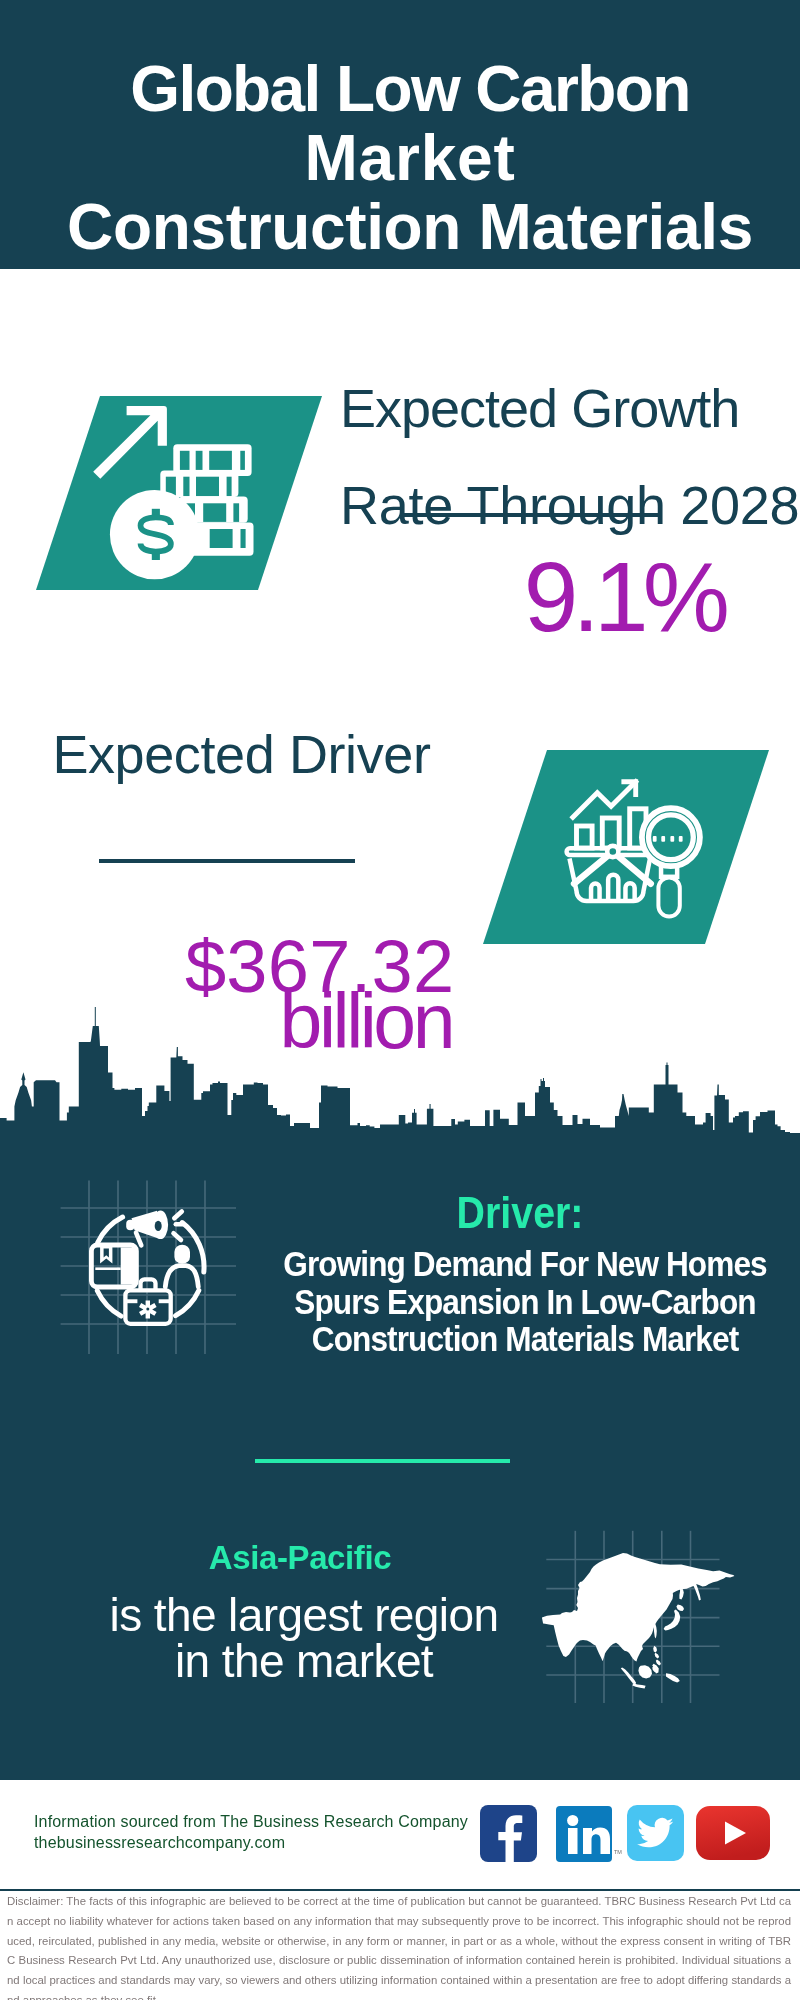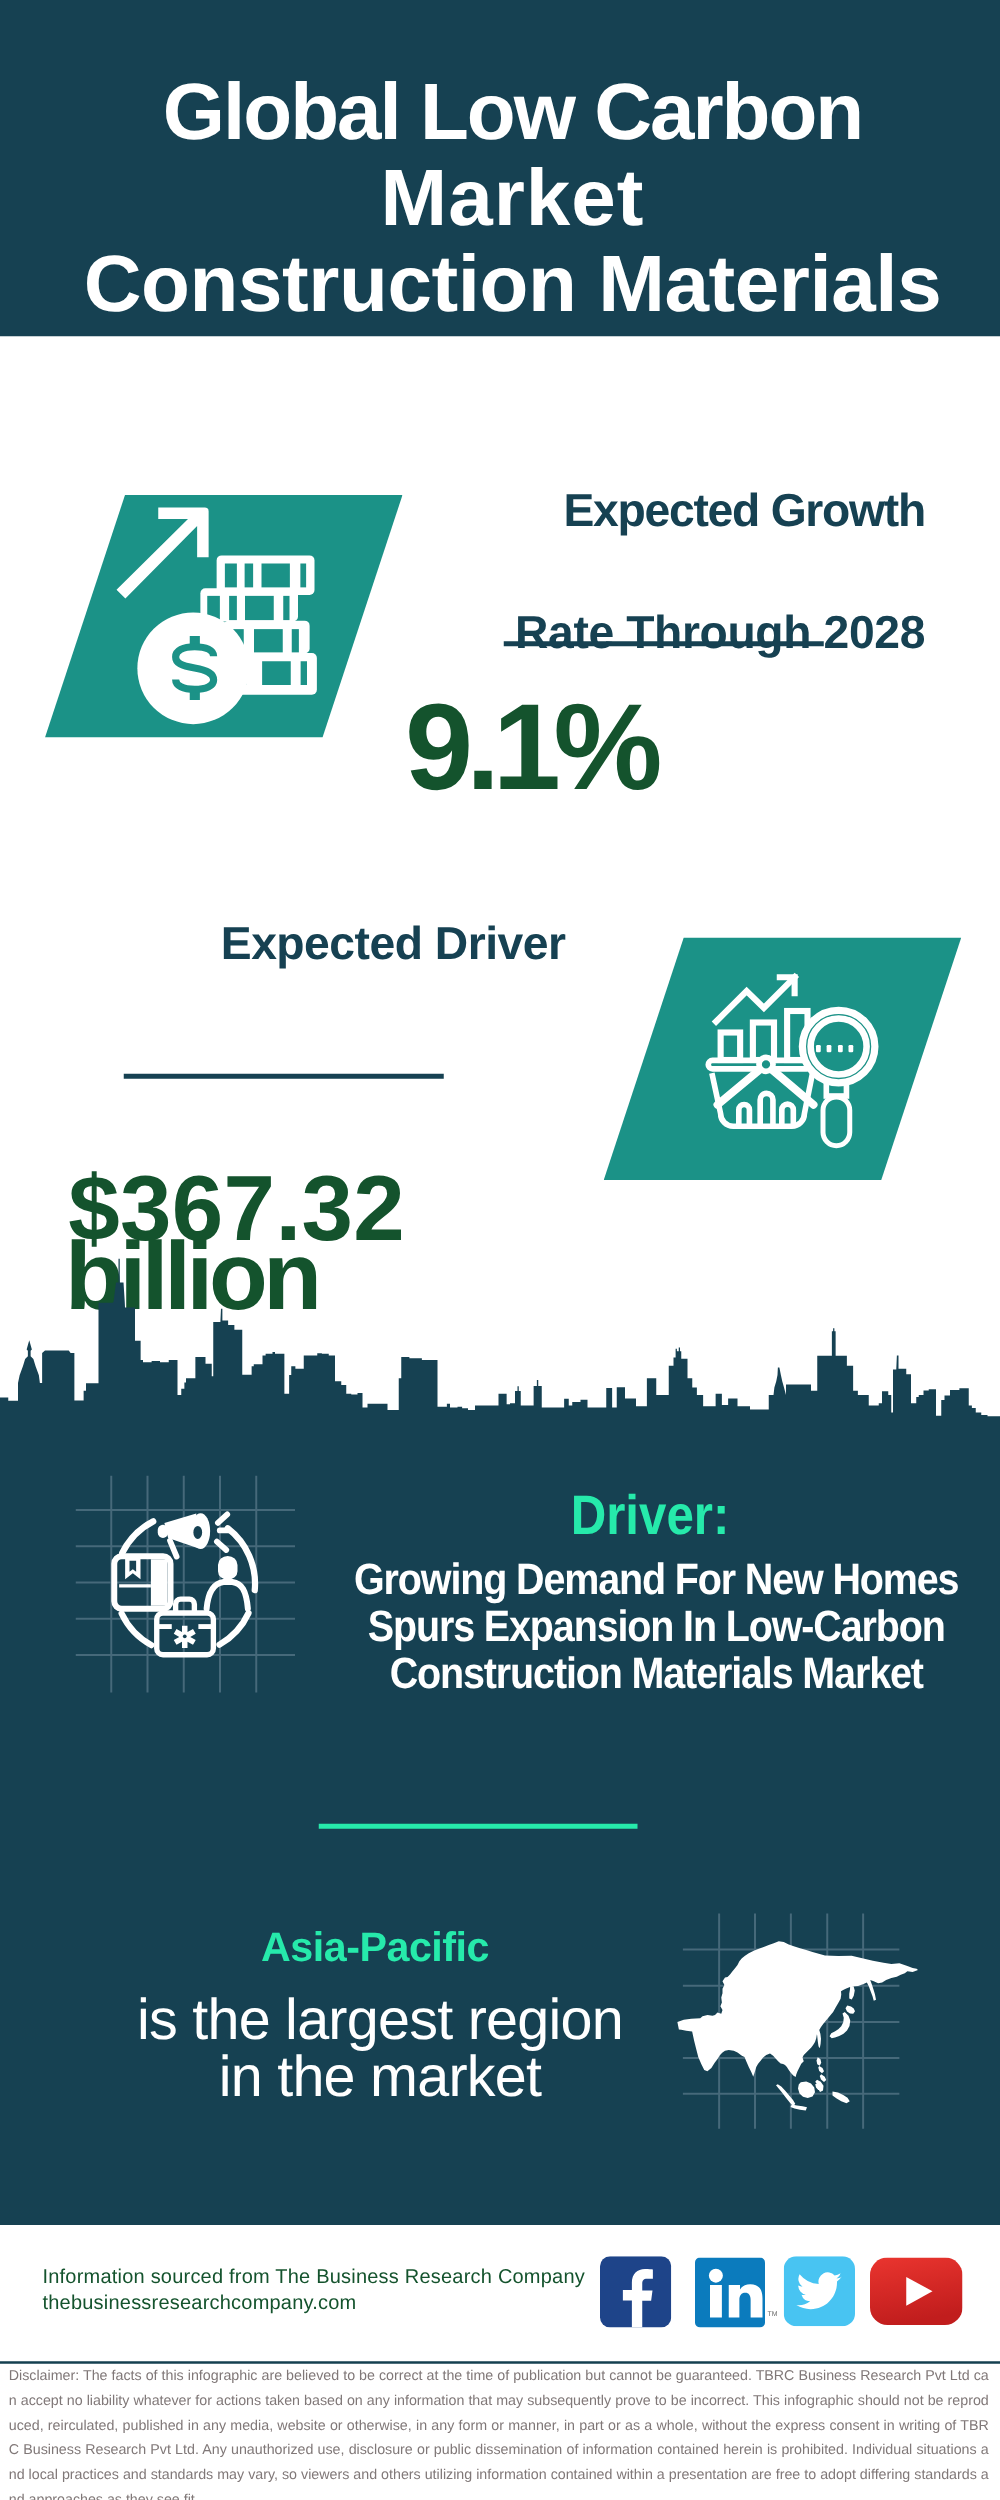--- a/index.html
+++ b/index.html
@@ -5,24 +5,24 @@
 <style>
   html,body{margin:0;padding:0;}
   body{width:800px;height:2000px;background:#ffffff;
        font-family:"Liberation Sans",sans-serif;position:relative;overflow:hidden;}
   .page{position:absolute;left:0;top:0;width:800px;height:2000px;background:#fff;}
   .abs{position:absolute;}
   #header{left:0;top:0;width:800px;height:269px;background:#164152;}
   #header-title{position:absolute;left:20px;top:55.2px;width:780px;text-align:center;color:#ffffff;
     font-size:64px;font-weight:bold;line-height:69px;letter-spacing:-0.6px;}
   #header-title .ln{display:block;}
-  .stat-label{position:absolute;font-size:37px;font-weight:bold;color:#164152;
-    line-height:57px;text-align:right;white-space:nowrap;letter-spacing:-1px;}
+  .stat-label{position:absolute;font-size:54px;font-weight:normal;color:#164152;
+    line-height:57px;text-align:left;white-space:nowrap;letter-spacing:-1px;}
   .rule{position:absolute;height:4px;width:256px;background:#164152;}
-  .stat-value{position:absolute;font-weight:bold;color:#14532d;text-align:left;white-space:nowrap;}
+  .stat-value{position:absolute;font-weight:normal;color:#a21caf;text-align:right;white-space:nowrap;}
   #darkband{left:0;top:1133px;width:800px;height:647px;background:#164152;}
   #skyline{left:0;top:1000px;width:800px;height:140px;}
   #driver-head{position:absolute;left:260px;top:1189.2px;width:520px;text-align:center;
     color:#26eaab;font-size:44.5px;font-weight:bold;line-height:48px;letter-spacing:0;
     transform:scaleX(0.885);}
   #driver-body{position:absolute;left:245px;top:1245px;width:560px;text-align:center;
     color:#ffffff;font-size:35.1px;font-weight:bold;line-height:37.5px;letter-spacing:-1px;
     white-space:nowrap;transform:scaleX(0.9);}
   #green-rule{position:absolute;left:255px;top:1459px;width:255px;height:4px;background:#26eaab;}
   #region-head{position:absolute;left:40px;top:1534px;width:520px;text-align:center;

